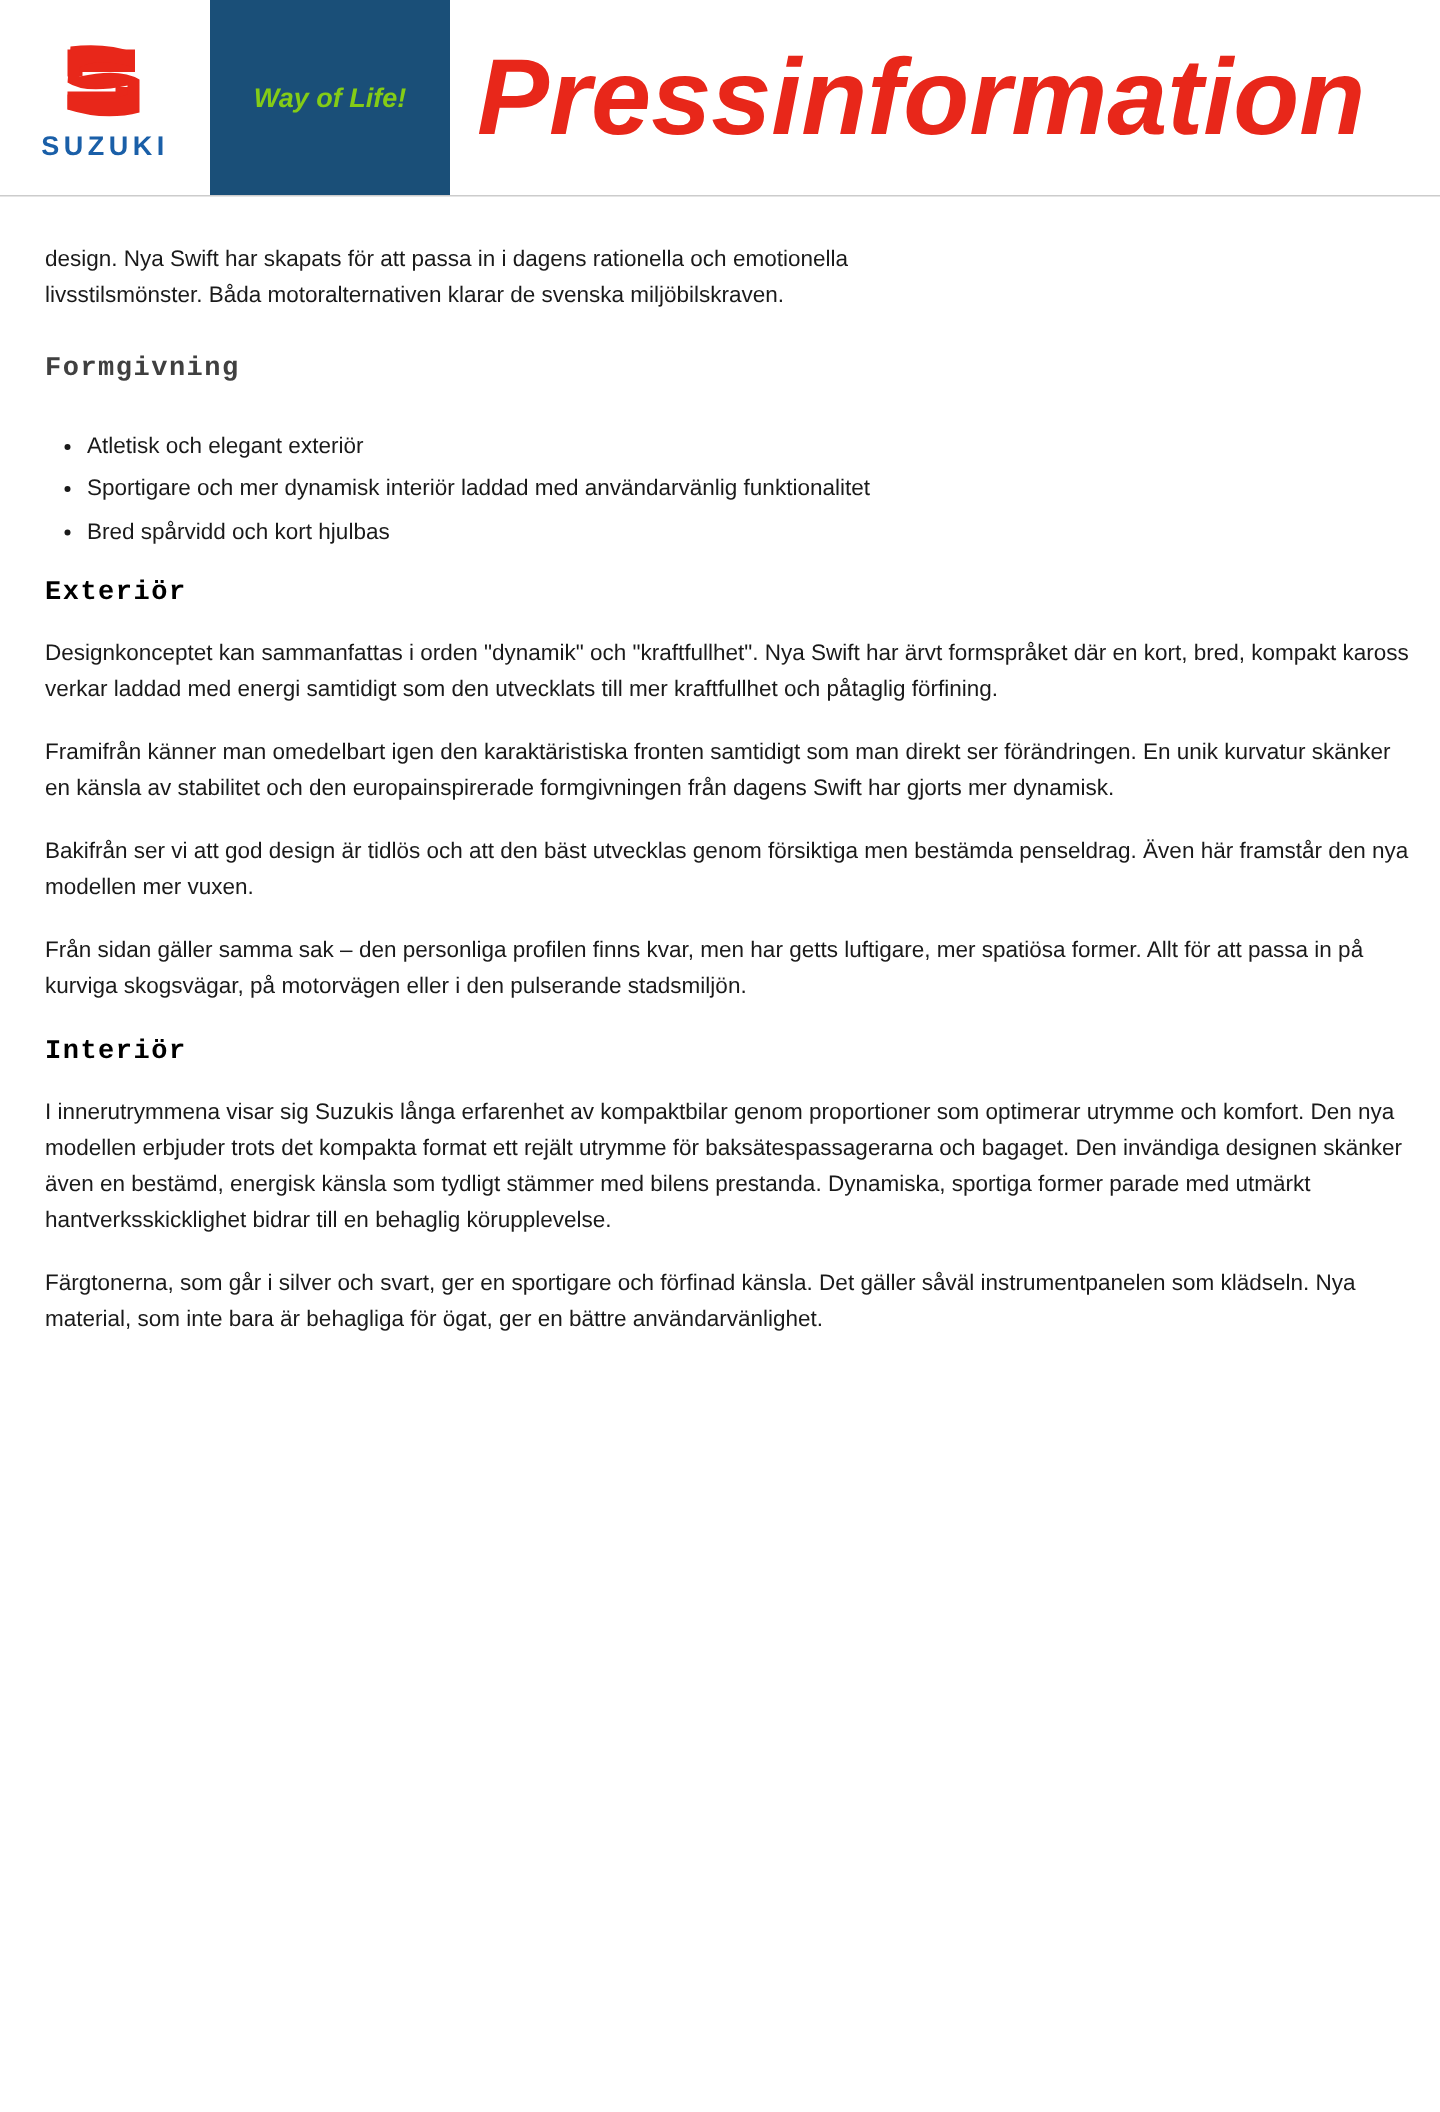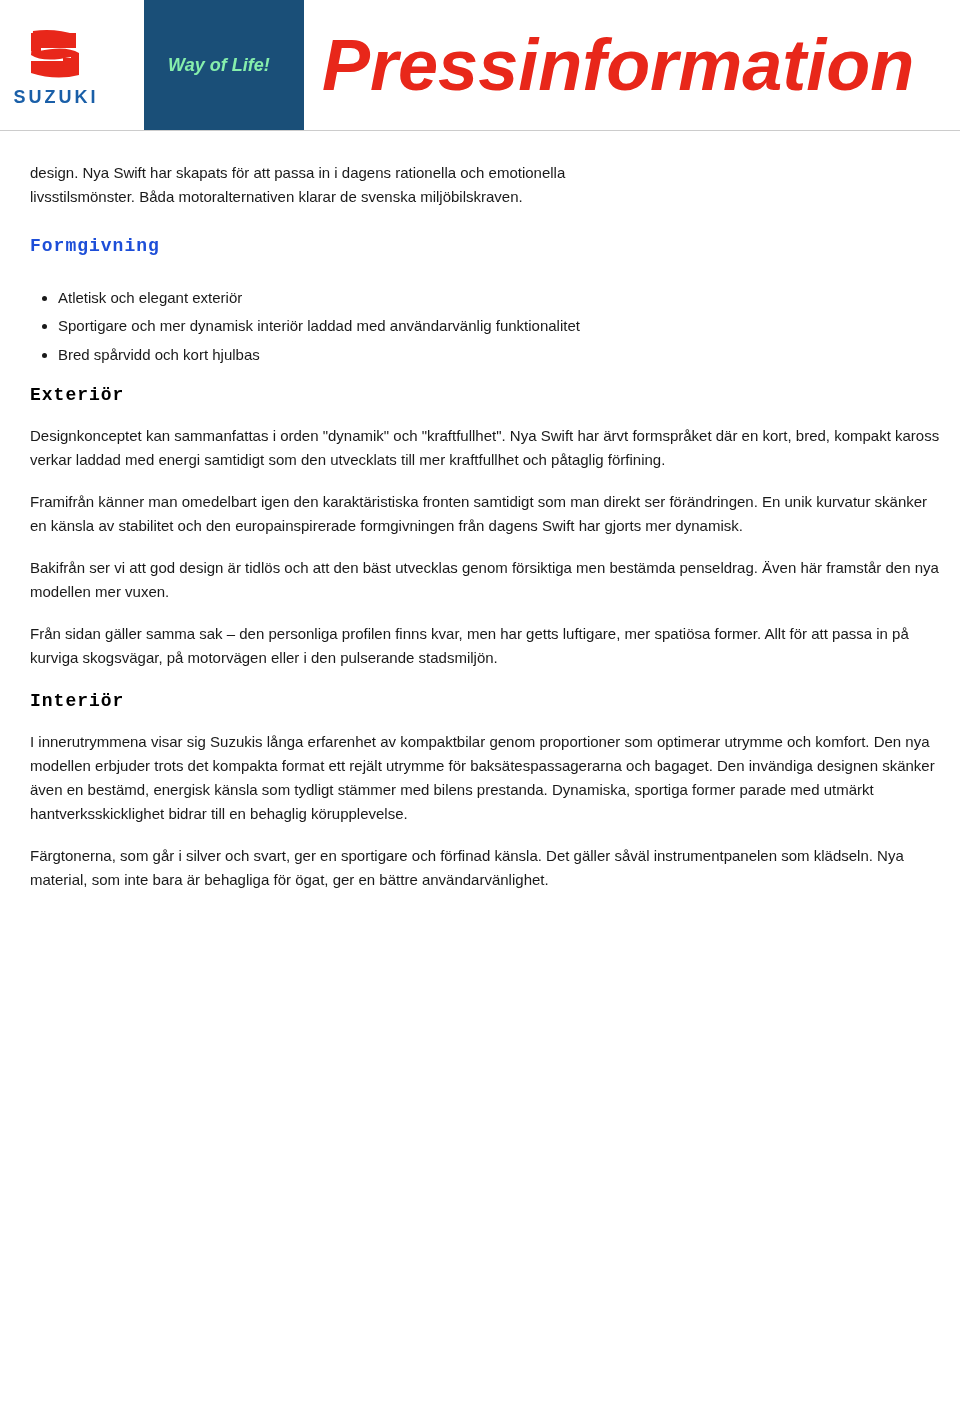--- a/index.html
+++ b/index.html
@@ -24,21 +24,21 @@
       height: 130px;
       border-bottom: none;
       padding: 0;
     }
 
     .logo-area {
       display: flex;
       flex-direction: column;
       align-items: center;
       justify-content: center;
-      width: 112px;
+      width: 140px;
       padding: 16px;
       background: #ffffff;
     }
 
     .suzuki-logo {
       display: flex;
       flex-direction: column;
       align-items: center;
     }
 
@@ -50,29 +50,29 @@
     .suzuki-text {
       font-size: 18px;
       font-weight: bold;
       color: #1a5fa8;
       letter-spacing: 3px;
       margin-top: 4px;
     }
 
     .way-of-life-banner {
       background: #1a4f78;
-      color: #86efac;
+      color: #84cc16;
       font-size: 18px;
       font-weight: bold;
       display: flex;
       align-items: center;
+      justify-content: center;
       padding: 0 24px;
       min-width: 160px;
       font-style: italic;
-      margin-left: 32px;
     }
 
     .press-title {
       flex: 1;
       display: flex;
       align-items: center;
       padding-left: 18px;
     }
 
     .press-title-text {
@@ -89,21 +89,21 @@
       line-height: 1.55;
     }
 
     .section-heading {
       font-size: 18px;
       font-weight: bold;
       font-family: 'Courier New', Courier, monospace;
       letter-spacing: 1px;
       margin-top: 24px;
       margin-bottom: 26px;
-      color: #1d4ed8;
+      color: #404040;
     }
 
     .bullet-list {
       list-style: disc;
       padding-left: 28px;
       margin-bottom: 16px;
       margin-top: 20px;
     }
 
     .bullet-list li {

